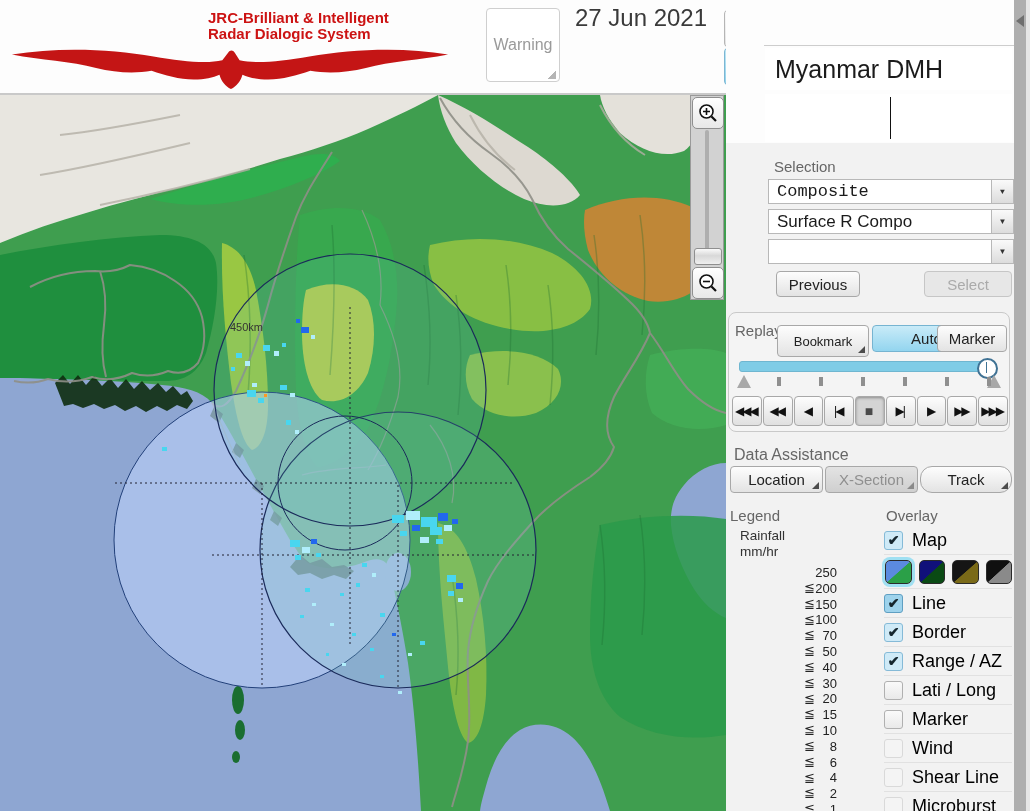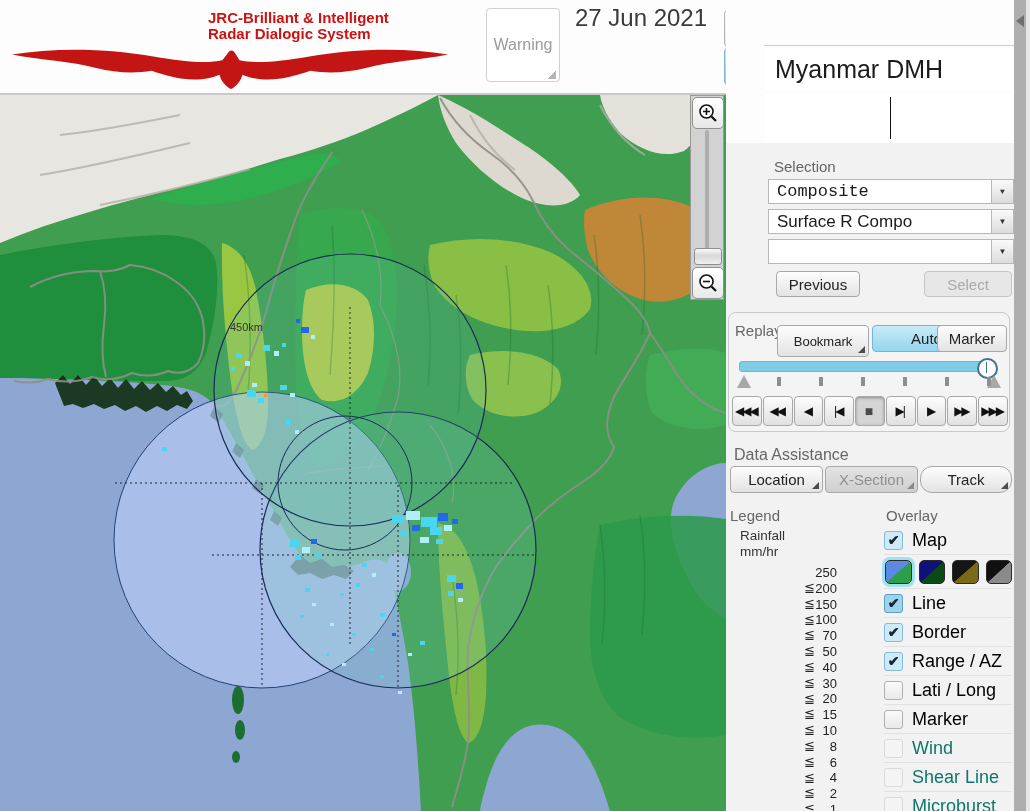--- a/index.html
+++ b/index.html
@@ -91,21 +91,21 @@
   
   #overlay-list{position:absolute;left:158px;top:526px;width:128px;}
   .ov-row{display:flex;align-items:center;gap:9px;height:28px;}
   .ov-row.sep,.sw-row.sep{border-top:1px solid #e1e1e1;}
   .cb{width:19px;height:19px;border:1px solid #b0b0b0;border-radius:3px;box-sizing:border-box;
       background:linear-gradient(#fafafa,#e9e9e9);font-size:14px;font-weight:bold;color:#15262e;
       display:flex;align-items:center;justify-content:center;line-height:1;}
   .cb.checked{background:#cfeaf7;border-color:#85bad7;}
   .cb.cb-line{background:#9ed3ec;border-color:#5f9fc2;}
   .ov-label{font-size:18px;color:#000;}
-  .ov-row.disabled .ov-label{color:#0f766e;}
+  .ov-row.disabled .ov-label{color:#000000;}
   .ov-row.disabled .cb{background:#f4f4f4;border-color:#d9d9d9;}
   .sw-row{display:flex;align-items:center;gap:7px;height:33px;padding-left:1px;}
   .swatch{width:27px;height:24px;border:1.5px solid #2a2a2a;border-radius:5px;box-sizing:border-box;}
   .swatch.sel{box-shadow:0 0 0 3px #9fe0f2;}
   
   #collapse-strip{position:absolute;left:1014px;top:0;width:12px;height:811px;background:#aeaeae;}
   #collapse-arrow{position:absolute;left:2px;top:15px;width:0;height:0;
     border-top:6px solid transparent;border-bottom:6px solid transparent;border-right:8px solid #6f6f6f;}
   #right-margin{position:absolute;left:1026px;top:0;width:4px;height:811px;background:#e6e6e6;}
   svg text{font-family:"Liberation Sans",sans-serif;}

